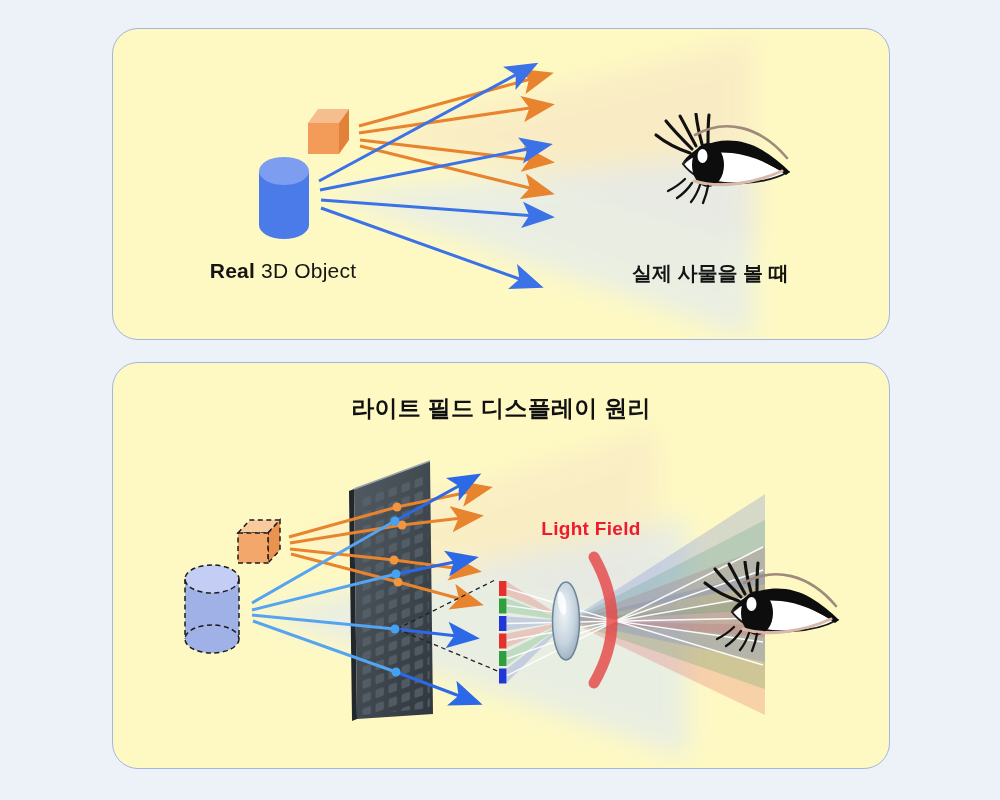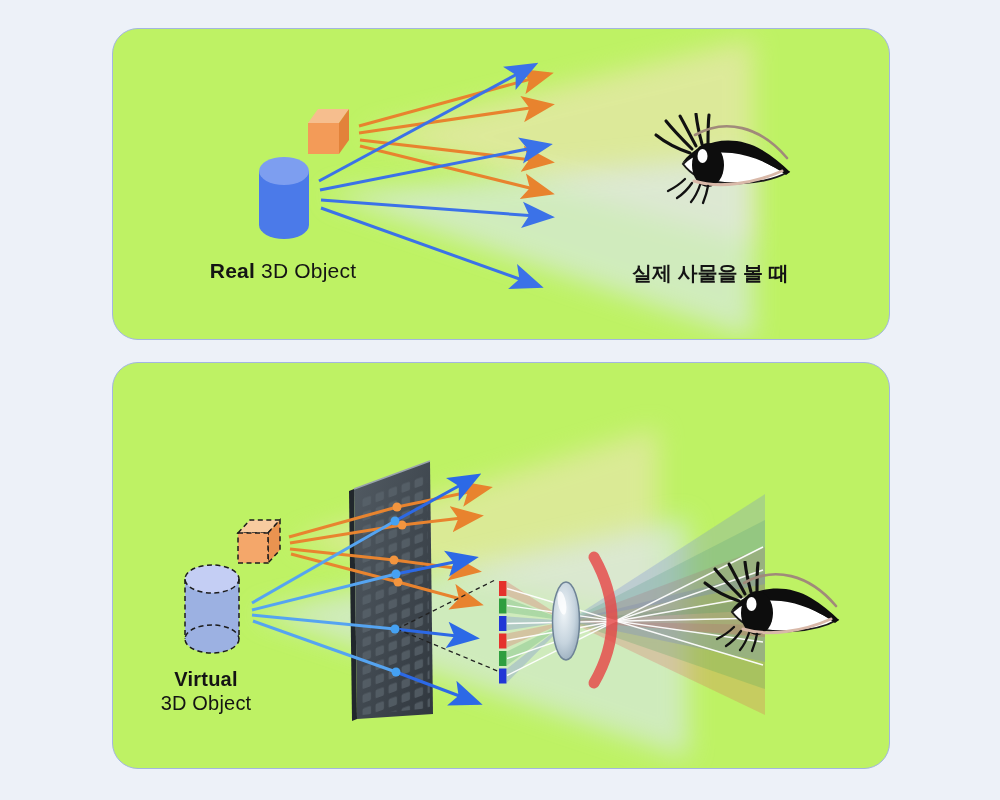--- a/index.html
+++ b/index.html
@@ -4,21 +4,21 @@
 <style>
   html,body{margin:0;padding:0;}
   body{
     width:1000px;height:800px;position:relative;overflow:hidden;
     background:#edf1f8;
     font-family:"Liberation Sans",sans-serif;
     color:#141414;
   }
   .card{
     position:absolute;left:112px;width:778px;box-sizing:border-box;
-    background:#bef264;border:1.5px solid #a3b6e0;border-radius:26px;
+    background:#fef9c3;border:1.5px solid #a3b6e0;border-radius:26px;
   }
   .card1{top:28px;height:312px;}
   .card2{top:362px;height:407px;}
   svg.diagram{position:absolute;left:0;top:0;}
   .obj-label{
     position:absolute;text-align:center;font-size:21px;letter-spacing:.2px;
     color:#141414;white-space:nowrap;
   }
   .obj-label .b{font-weight:700;}
   .label-real{left:85px;top:230px;width:170px;}
@@ -111,20 +111,21 @@
   </svg>
 
   <div class="obj-label label-real">
     <span class="b">Real</span>
     <span>3D Object</span>
   </div>
   <div class="caption-kr">실제 사물을 볼 때</div>
 </section>
 
 <section class="card card2">
+  <div class="panel2-title">라이트 필드 디스플레이 원리</div>
 
   <svg class="diagram" width="775" height="404" viewBox="0 0 775 404">
     <defs>
       <filter id="b_blur" x="-40%" y="-40%" width="180%" height="180%">
           <feGaussianBlur stdDeviation="13"></feGaussianBlur>
         </filter>
       <marker id="b_mO" viewBox="0 0 10 8" markerWidth="11" markerHeight="9" refX="8.5" refY="4" orient="auto">
         <path d="M0,0 L10,4 L0,8 L2.2,4 Z" fill="#e8832e"></path>
       </marker>
       <marker id="b_mB" viewBox="0 0 10 8" markerWidth="11" markerHeight="9" refX="8.5" refY="4" orient="auto">
@@ -252,17 +253,14 @@
     <path d="M481,194 Q517,258 481,320" stroke="#e54848" stroke-width="11" fill="none" opacity="0.82" stroke-linecap="round"></path>
 
     <g>
       <ellipse cx="453" cy="258" rx="13.5" ry="39" fill="url(#b_lensGrad)" stroke="#6e8396" stroke-width="1.5"></ellipse>
       <ellipse cx="449" cy="240" rx="4" ry="12" fill="#ffffff" opacity="0.8" transform="rotate(-10 449 240)"></ellipse>
     </g>
 
     <use href="#eye-sym" x="586" y="198" width="150" height="105"></use>
   </svg>
 
-  <div class="obj-label label-virtual">
-    <div class="b">Virtual</div>
-    <div>3D Object</div>
-  </div>
+  <div class="lf-label">Light Field</div>
 </section>
 
 </body></html>

